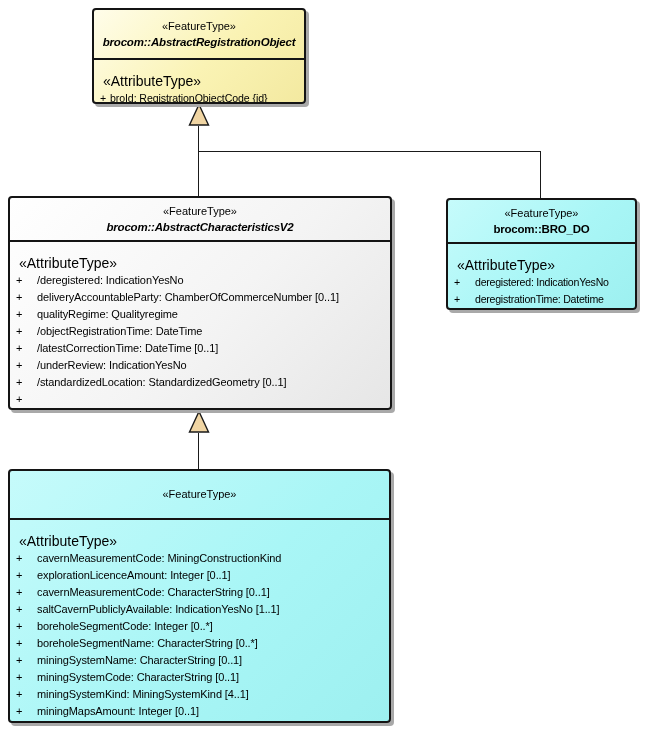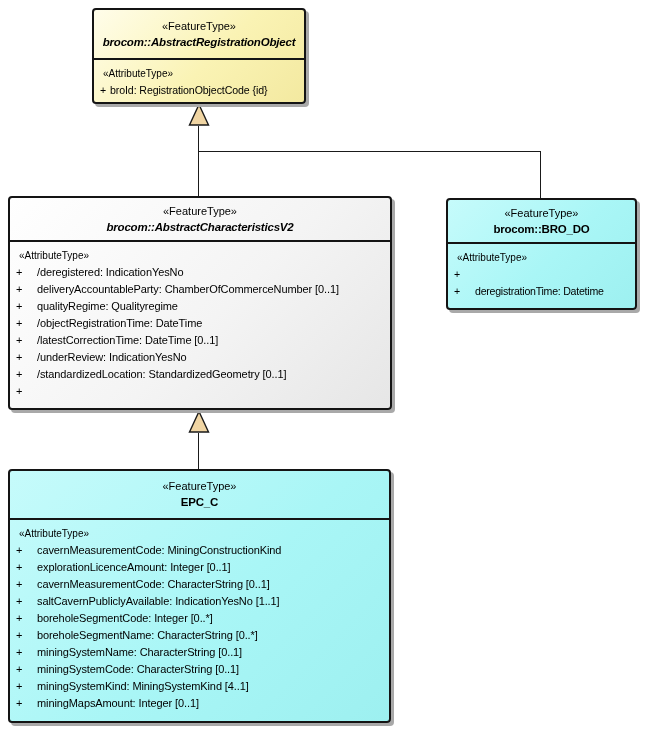--- a/index.html
+++ b/index.html
@@ -41,21 +41,21 @@
   .cls-name   { font-size: 11.5px; font-weight: bold; line-height: 16px; letter-spacing: -0.2px; text-align: center; }
   .cls-name.abstract { font-style: italic; }
 
   .attrs {
     box-sizing: border-box;
     padding: 5px 3px 0 3px;
     font-size: 11px;
     flex: 1 1 auto;
     overflow: hidden;
   }
-  .attr-stereo { padding-left: 6px; line-height: 17px; font-size: 10px; }
+  .attr-stereo { padding-left: 6px; line-height: 17px; font-size: 14px; margin-top: 8px; }
   .attr-row { display: flex; line-height: 17px; white-space: nowrap; letter-spacing: -0.1px; }
   .attr-row .vis { flex: 0 0 24px; padding-left: 3px; box-sizing: border-box; }
   .tight .attr-row .vis { flex-basis: 13px; }
   .tight .attr-row { font-size: 10.6px; }
   .condensed .attr-row { font-size: 10.6px; letter-spacing: -0.25px; }
 
   
   .edge-line { position: absolute; background: #1a1a1a; }
   .arrowhead { position: absolute; }
 </style>
@@ -140,32 +140,32 @@
 
   <div class="uml-class fill-cyan condensed" style="left:446px; top:198px; width:191px; height:112px;">
     <div class="cls-header" style="height:44px;">
       <div class="stereotype">«FeatureType»</div>
       <div class="cls-name">brocom::BRO_DO</div>
     </div>
     <div class="attrs">
       <div class="attr-stereo">«AttributeType»</div>
       <div class="attr-row">
         <span class="vis">+</span>
+        <span>deregistered: IndicationYesNo</span>
       </div>
       <div class="attr-row">
         <span class="vis">+</span>
         <span>deregistrationTime: Datetime</span>
       </div>
     </div>
   </div>
 
   <div class="uml-class fill-cyan" style="left:8px; top:469px; width:383px; height:254px;">
     <div class="cls-header" style="height:49px;">
       <div class="stereotype">«FeatureType»</div>
-      <div class="cls-name">EPC_C</div>
     </div>
     <div class="attrs">
       <div class="attr-stereo">«AttributeType»</div>
       <div class="attr-row">
         <span class="vis">+</span>
         <span>cavernMeasurementCode: MiningConstructionKind</span>
       </div>
       <div class="attr-row">
         <span class="vis">+</span>
         <span>explorationLicenceAmount: Integer [0..1]</span>

